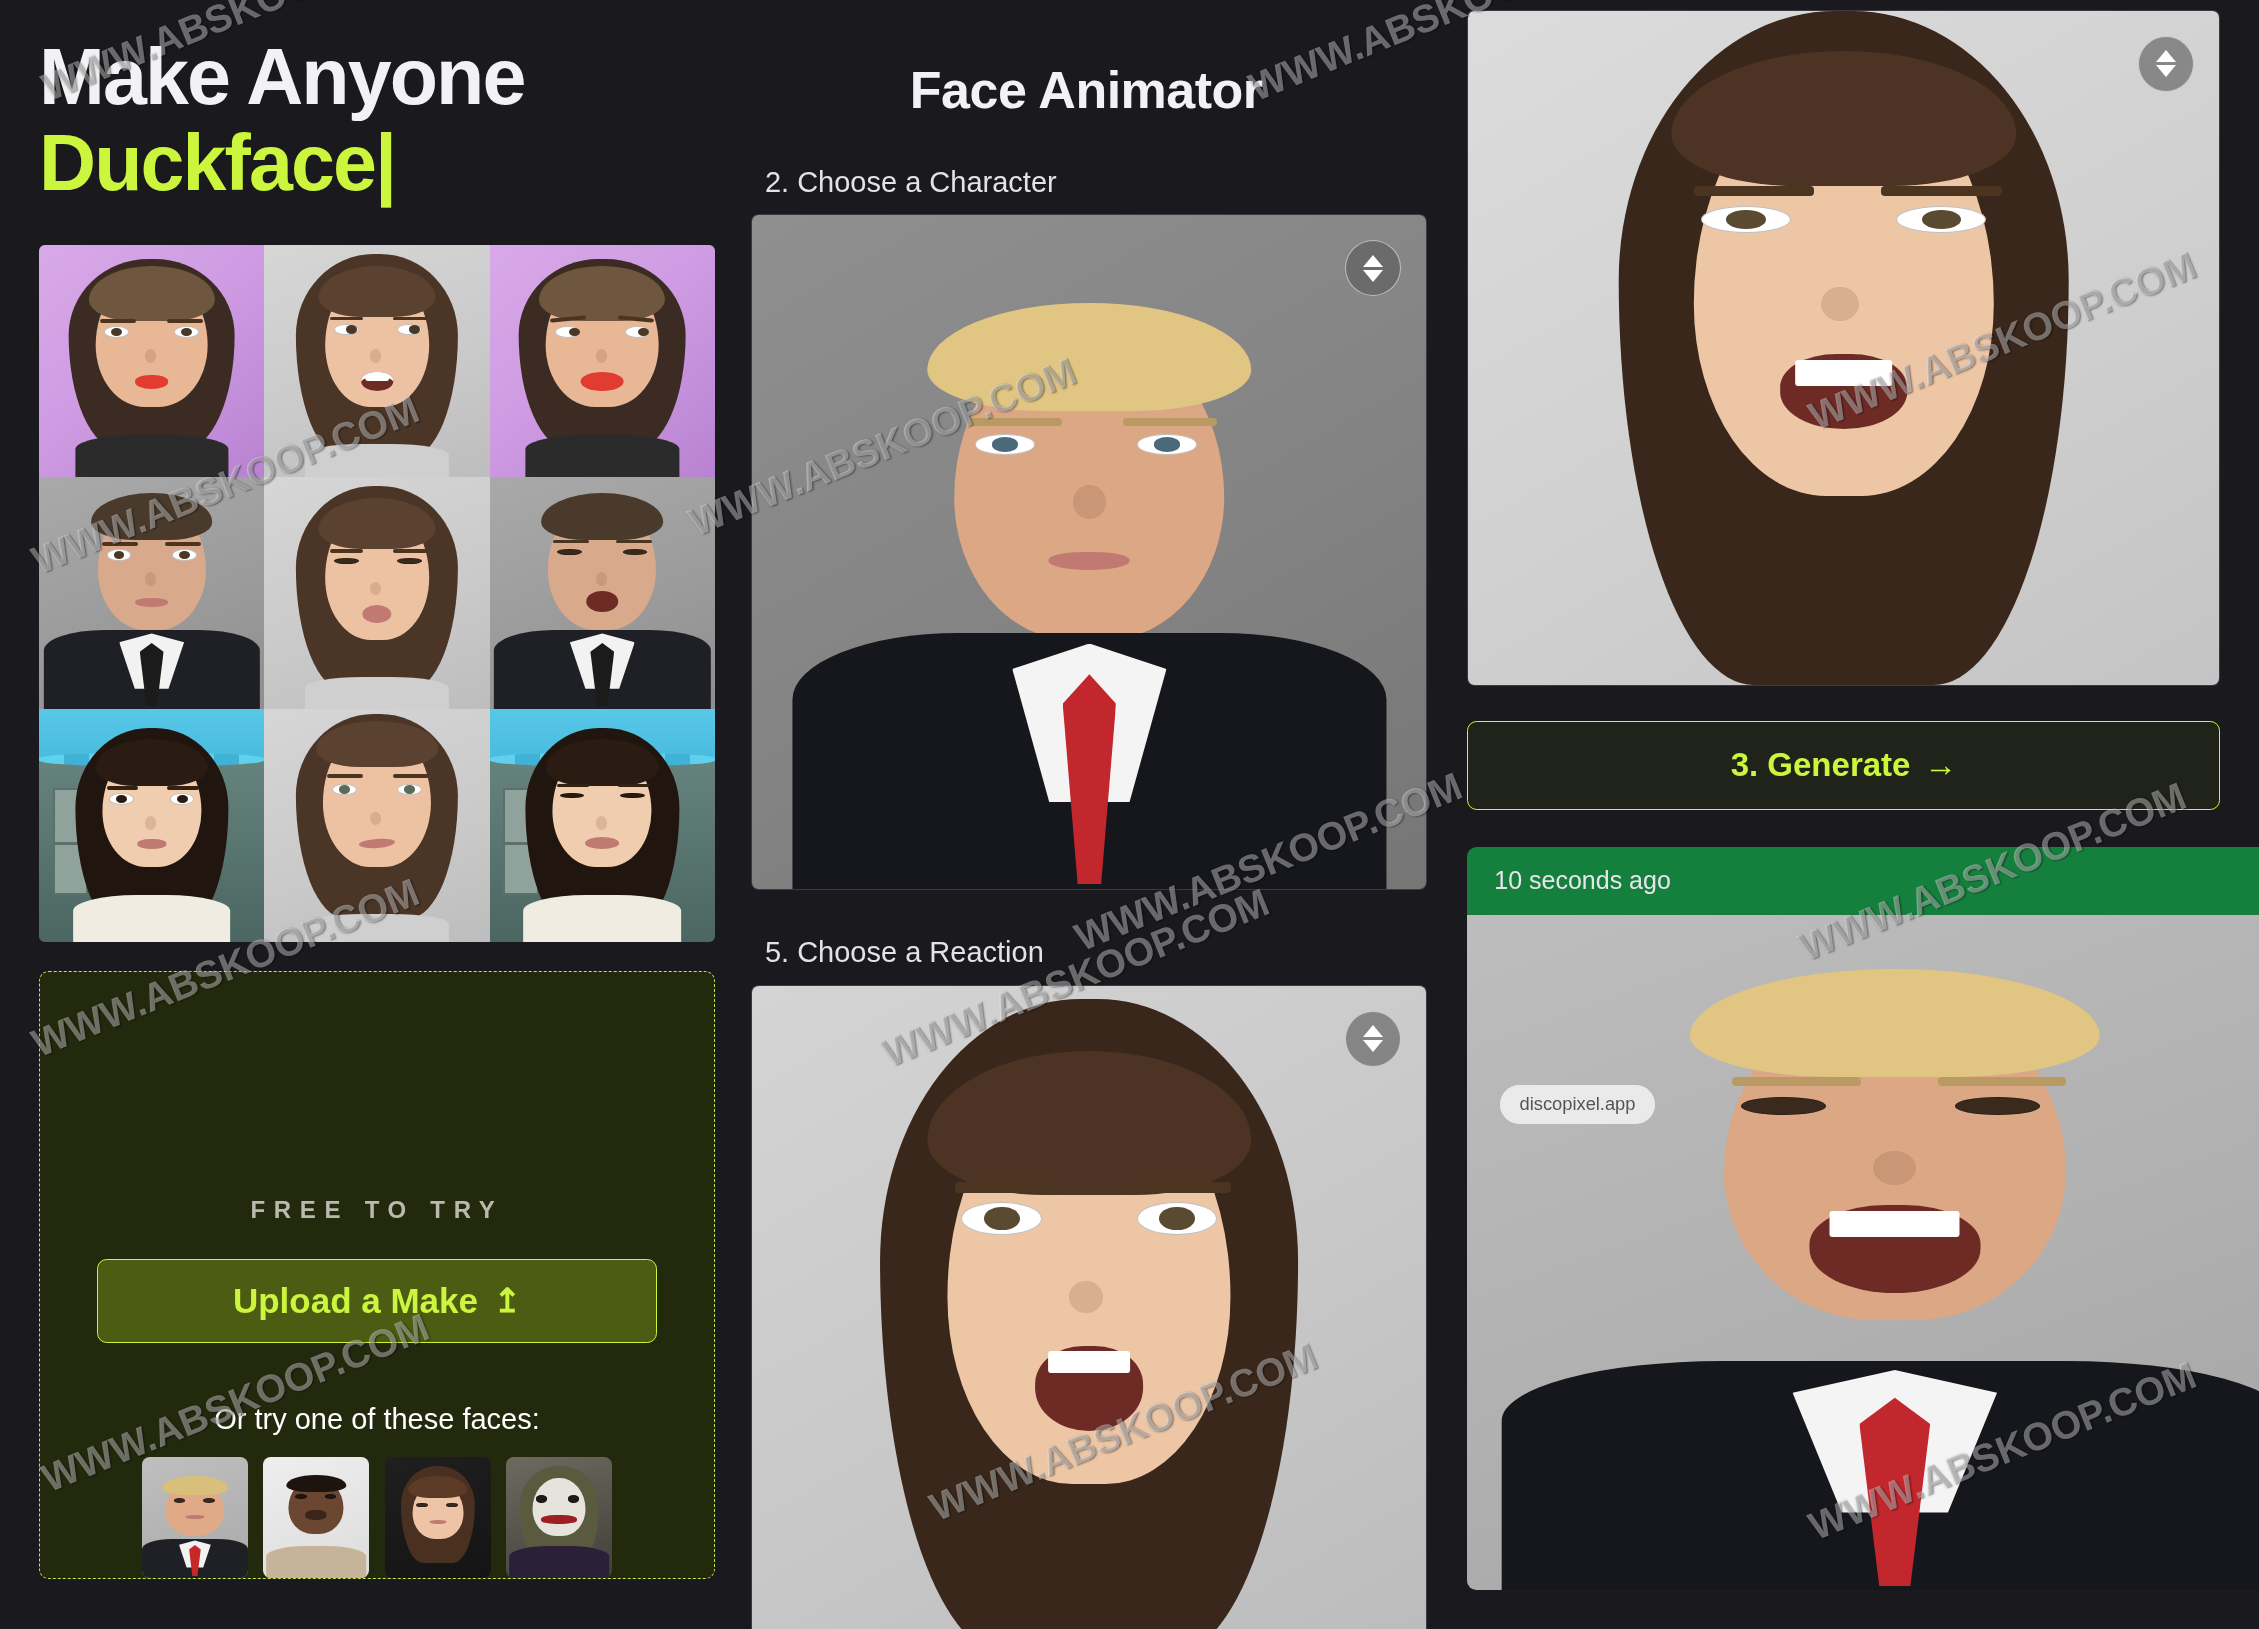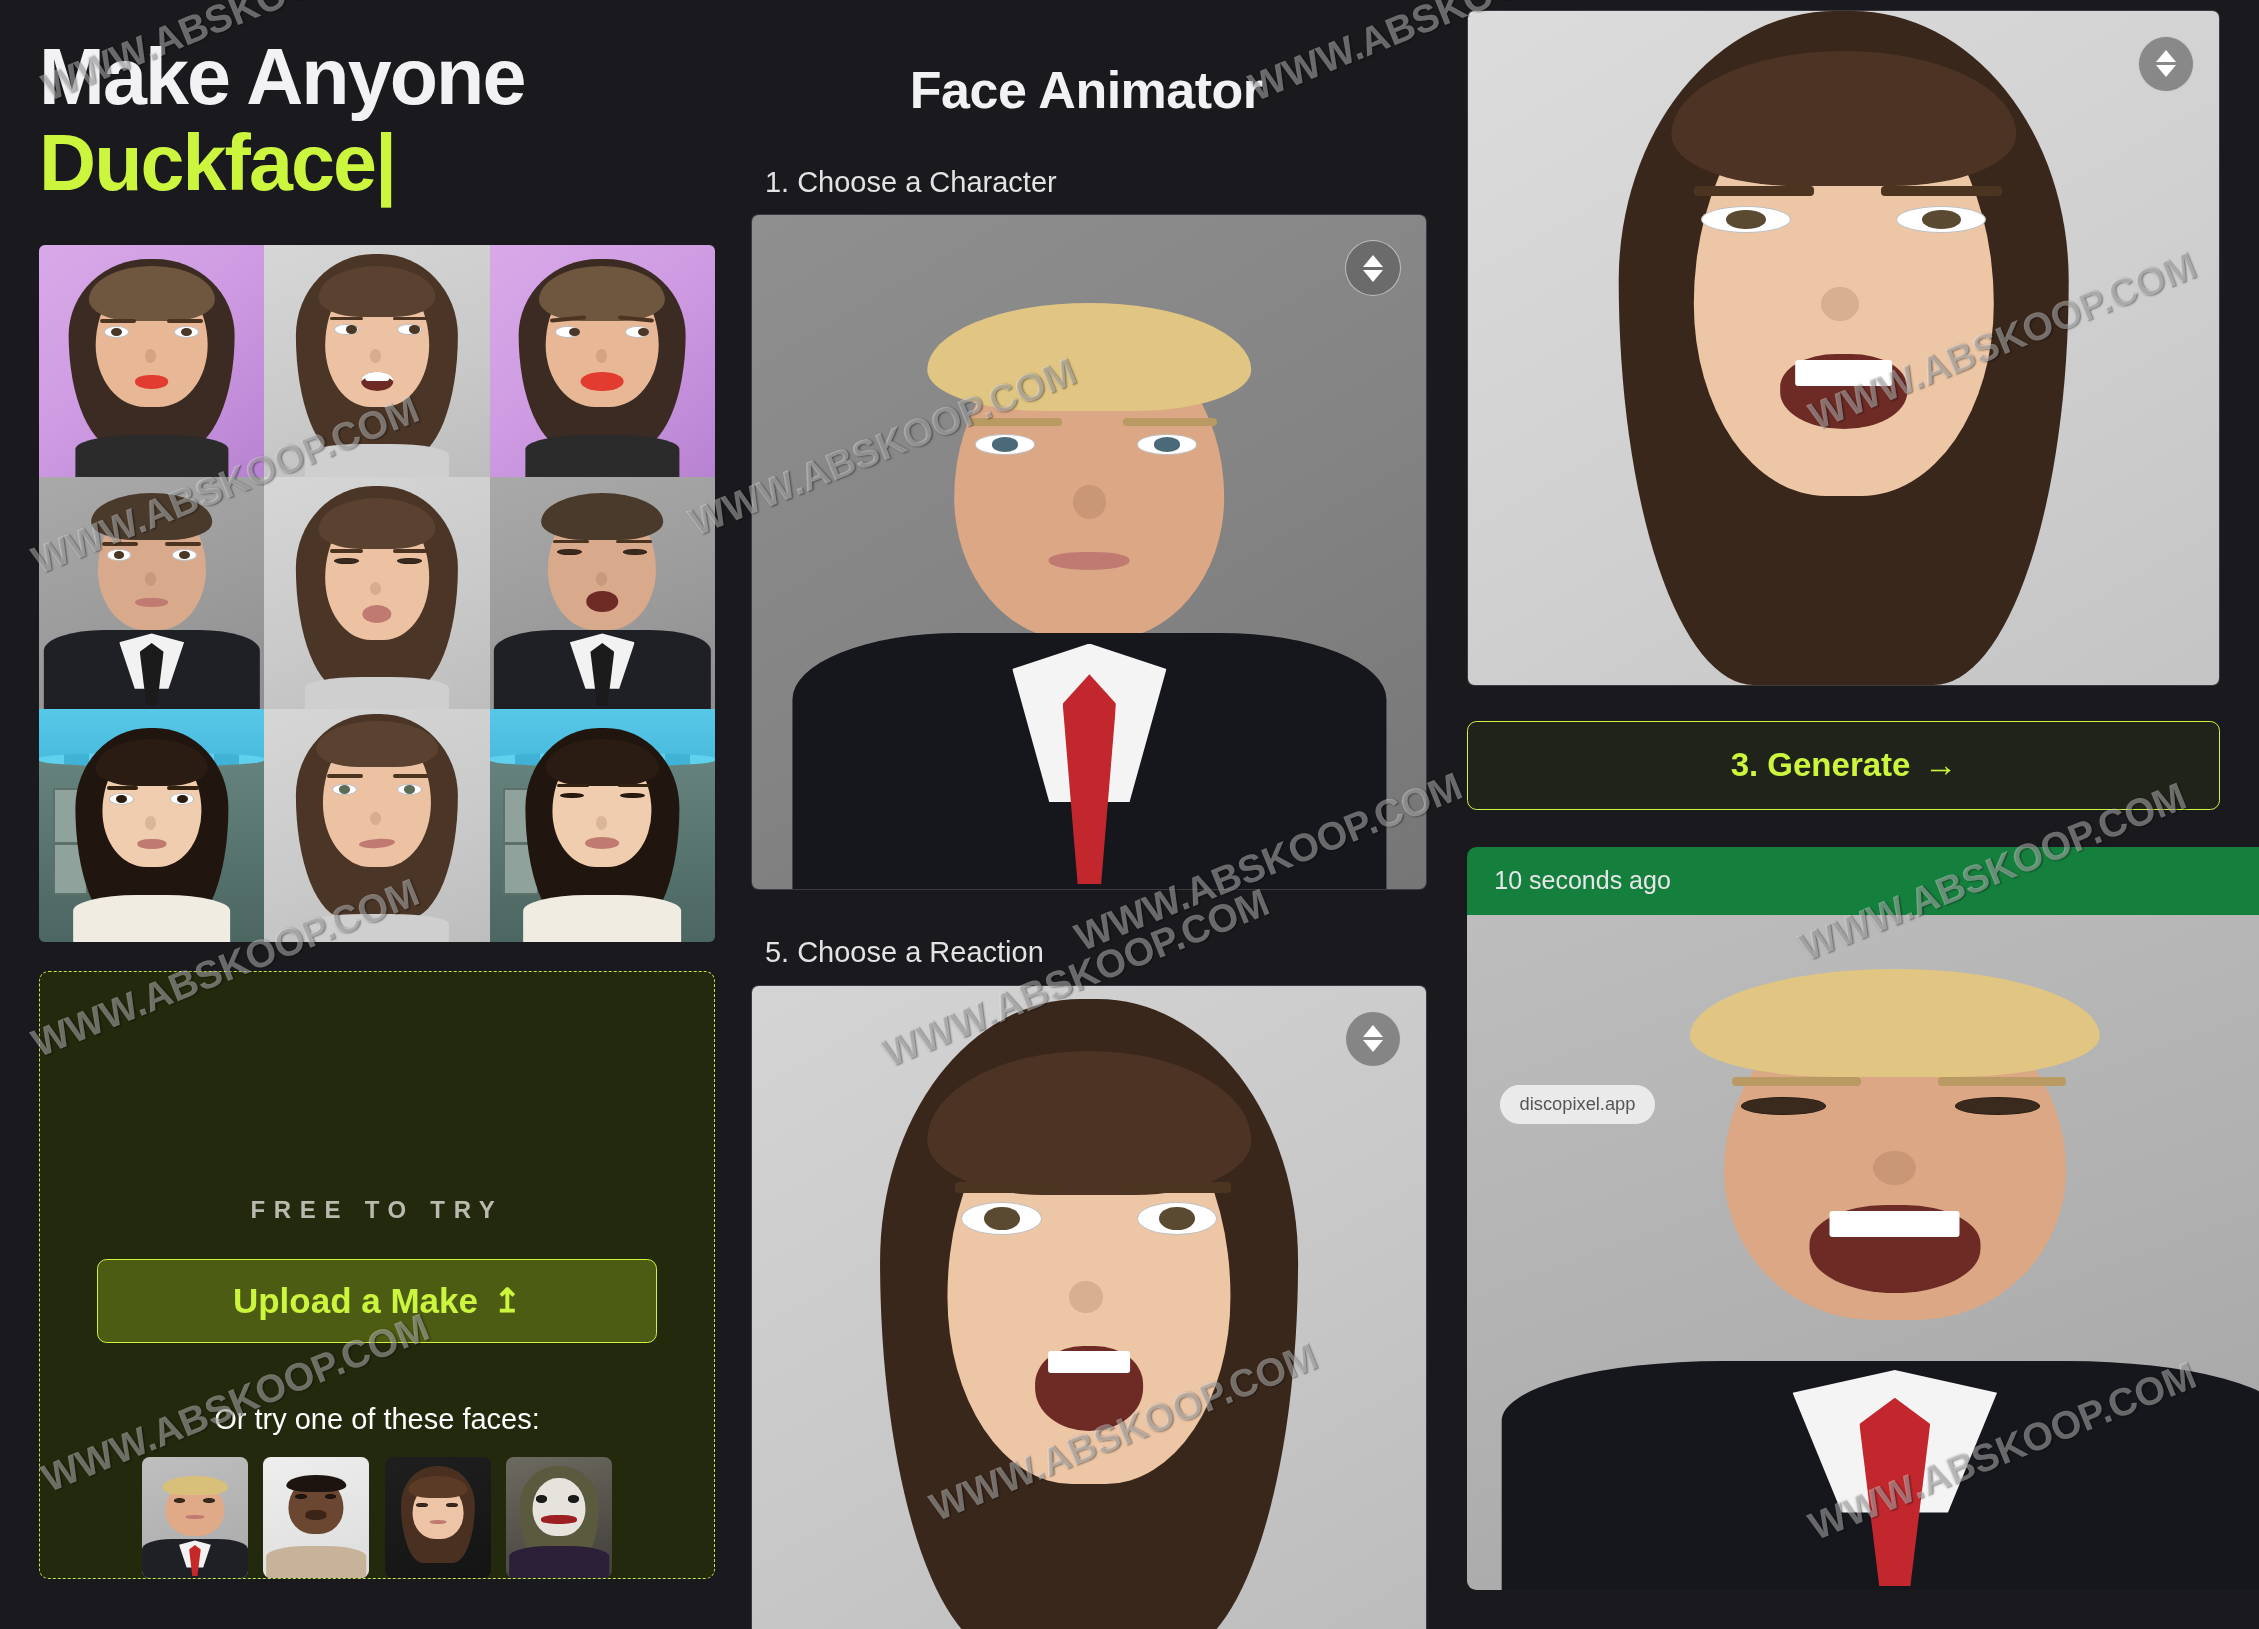--- a/index.html
+++ b/index.html
@@ -538,21 +538,21 @@
           <div class="body-shirt" style="width:94%;height:26%;background:#2b2038;"></div>
         </div>
       </div>
     </div>
   </div>
 
   <div class="center-col">
 
     <h2 class="center-title">Face Animator</h2>
 
-    <div class="step-label">1. Choose a Character</div>
+    <div class="step-label">2. Choose a Character</div>
 
     <div class="media-card card-character" style="background:linear-gradient(150deg,#8f8f8f 0%,#838383 55%,#767676 100%);">
       <div class="selector-btn">
         <span class="chev-up"></span>
         <span class="chev-dn"></span>
       </div>
       <div class="face" style="position:absolute;inset:0;">
         <div class="head" style="width:40%;height:46%;top:17%;background:#dba784;"></div>
         <div class="hair-top" style="width:48%;height:16%;top:13%;background:#e0c583;"></div>
         <div class="brow" style="left:32%;top:30%;width:14%;height:1.2%;background:#b99a62;"></div>

